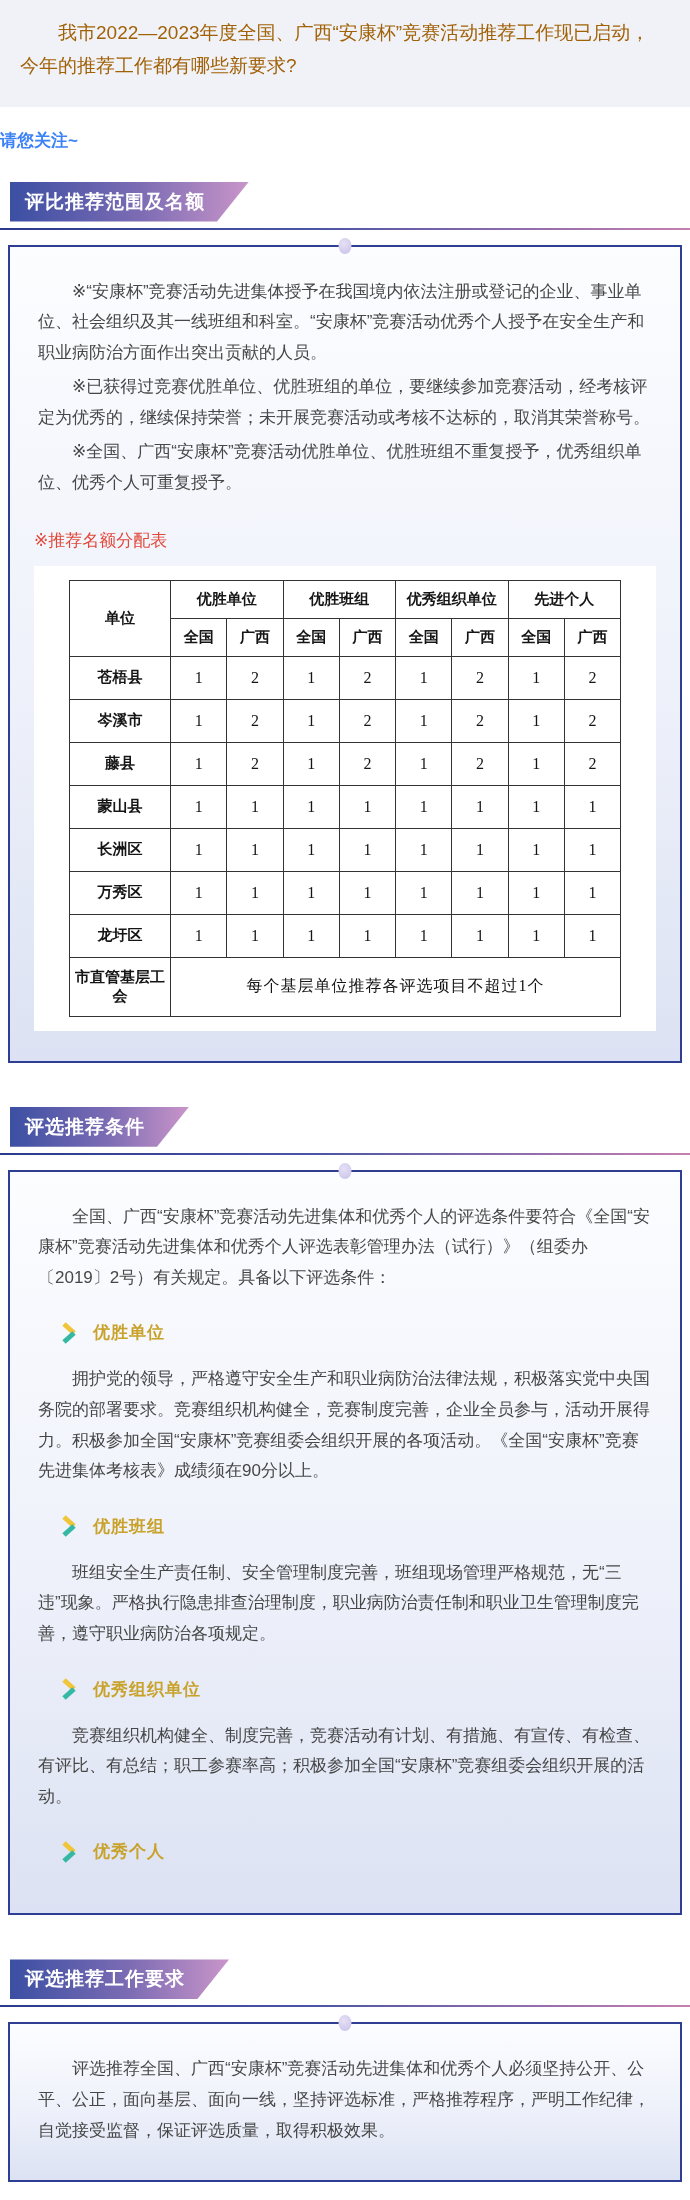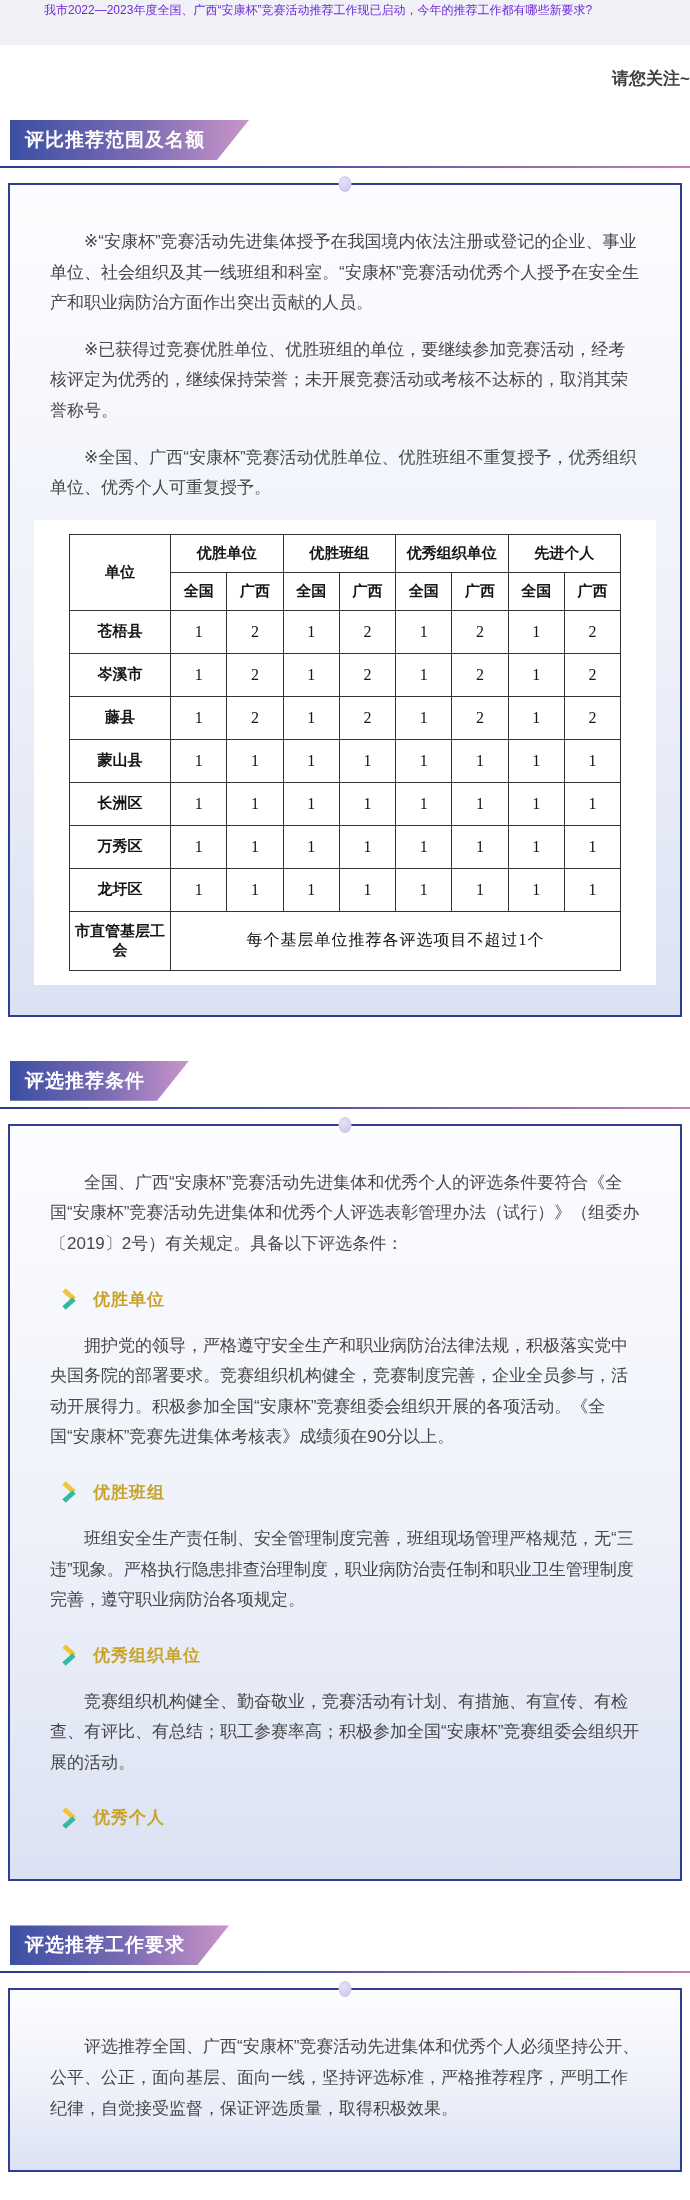--- a/index.html
+++ b/index.html
@@ -7,31 +7,31 @@
     width:690px;
     background:#ffffff;
     font-family:"Liberation Sans","DejaVu Sans",sans-serif;
     color:#474747;
   }
   .page{width:690px;overflow:hidden;}
 
   
   .intro-box{
     background:#f1f2f8;
-    padding:0 22px 24px 20px;
-    font-size:12px;
+    padding:16px 22px 24px 20px;
+    font-size:19px;
     line-height:1.75;
     text-indent:2em;
-    color:#6d28d9;
+    color:#a16207;
   }
   .attention{
-    color:#404040;
+    color:#3b82f6;
     font-weight:700;
     font-size:17px;
-    text-align:right;
+    text-align:left;
     margin:22px 0 14px;
   }
 
   
   .section{margin-top:44px;}
   .section.first{margin-top:30px;}
   .badge{
     display:inline-block;
     margin-left:10px;
     color:#ffffff;
@@ -62,21 +62,21 @@
     top:-9px;left:50%;
     transform:translateX(-50%);
     width:13px;height:16px;
     border-radius:50%;
     background:radial-gradient(circle at 40% 35%,#e6e1f6,#c7bfe8);
   }
   .para{
     font-size:17px;
     line-height:1.8;
     text-indent:2em;
-    margin:16px;
+    margin:4px;
     color:#474747;
   }
 
   
   .table-caption{
     color:#e2483a;
     font-size:17px;
     margin:30px 0 14px;
   }
   .table-wrap{
@@ -127,20 +127,21 @@
   <div class="attention">请您关注~</div>
 
   <div class="section first">
     <div class="badge">评比推荐范围及名额</div>
     <div class="rule"></div>
     <div class="panel">
       <p class="para">※“安康杯”竞赛活动先进集体授予在我国境内依法注册或登记的企业、事业单位、社会组织及其一线班组和科室。“安康杯”竞赛活动优秀个人授予在安全生产和职业病防治方面作出突出贡献的人员。</p>
       <p class="para">※已获得过竞赛优胜单位、优胜班组的单位，要继续参加竞赛活动，经考核评定为优秀的，继续保持荣誉；未开展竞赛活动或考核不达标的，取消其荣誉称号。</p>
       <p class="para">※全国、广西“安康杯”竞赛活动优胜单位、优胜班组不重复授予，优秀组织单位、优秀个人可重复授予。</p>
 
+      <div class="table-caption">※推荐名额分配表</div>
 
       <div class="table-wrap">
         <table class="quota">
           <thead>
             <tr>
               <th class="unit" rowspan="2">单位</th>
               <th colspan="2">优胜单位</th>
               <th colspan="2">优胜班组</th>
               <th colspan="2">优秀组织单位</th>
               <th colspan="2">先进个人</th>
@@ -270,21 +271,21 @@
       </div>
       <p class="para">班组安全生产责任制、安全管理制度完善，班组现场管理严格规范，无“三违”现象。严格执行隐患排查治理制度，职业病防治责任制和职业卫生管理制度完善，遵守职业病防治各项规定。</p>
 
       <div class="cond-head">
         <svg class="chevron-icon" width="15" height="22" viewBox="0 0 15 22">
           <path d="M2 2 L12 11" stroke="#f0c53a" stroke-width="5" fill="none"></path>
           <path d="M12 11 L2 20" stroke="#35b8a4" stroke-width="5" fill="none"></path>
         </svg>
         <span class="cond-title">优秀组织单位</span>
       </div>
-      <p class="para">竞赛组织机构健全、勤奋敬业，竞赛活动有计划、有措施、有宣传、有检查、有评比、有总结；职工参赛率高；积极参加全国“安康杯”竞赛组委会组织开展的活动。</p>
+      <p class="para">竞赛组织机构健全、制度完善，竞赛活动有计划、有措施、有宣传、有检查、有评比、有总结；职工参赛率高；积极参加全国“安康杯”竞赛组委会组织开展的活动。</p>
 
       <div class="cond-head">
         <svg class="chevron-icon" width="15" height="22" viewBox="0 0 15 22">
           <path d="M2 2 L12 11" stroke="#f0c53a" stroke-width="5" fill="none"></path>
           <path d="M12 11 L2 20" stroke="#35b8a4" stroke-width="5" fill="none"></path>
         </svg>
         <span class="cond-title">优秀个人</span>
       </div>
     </div>
   </div>

